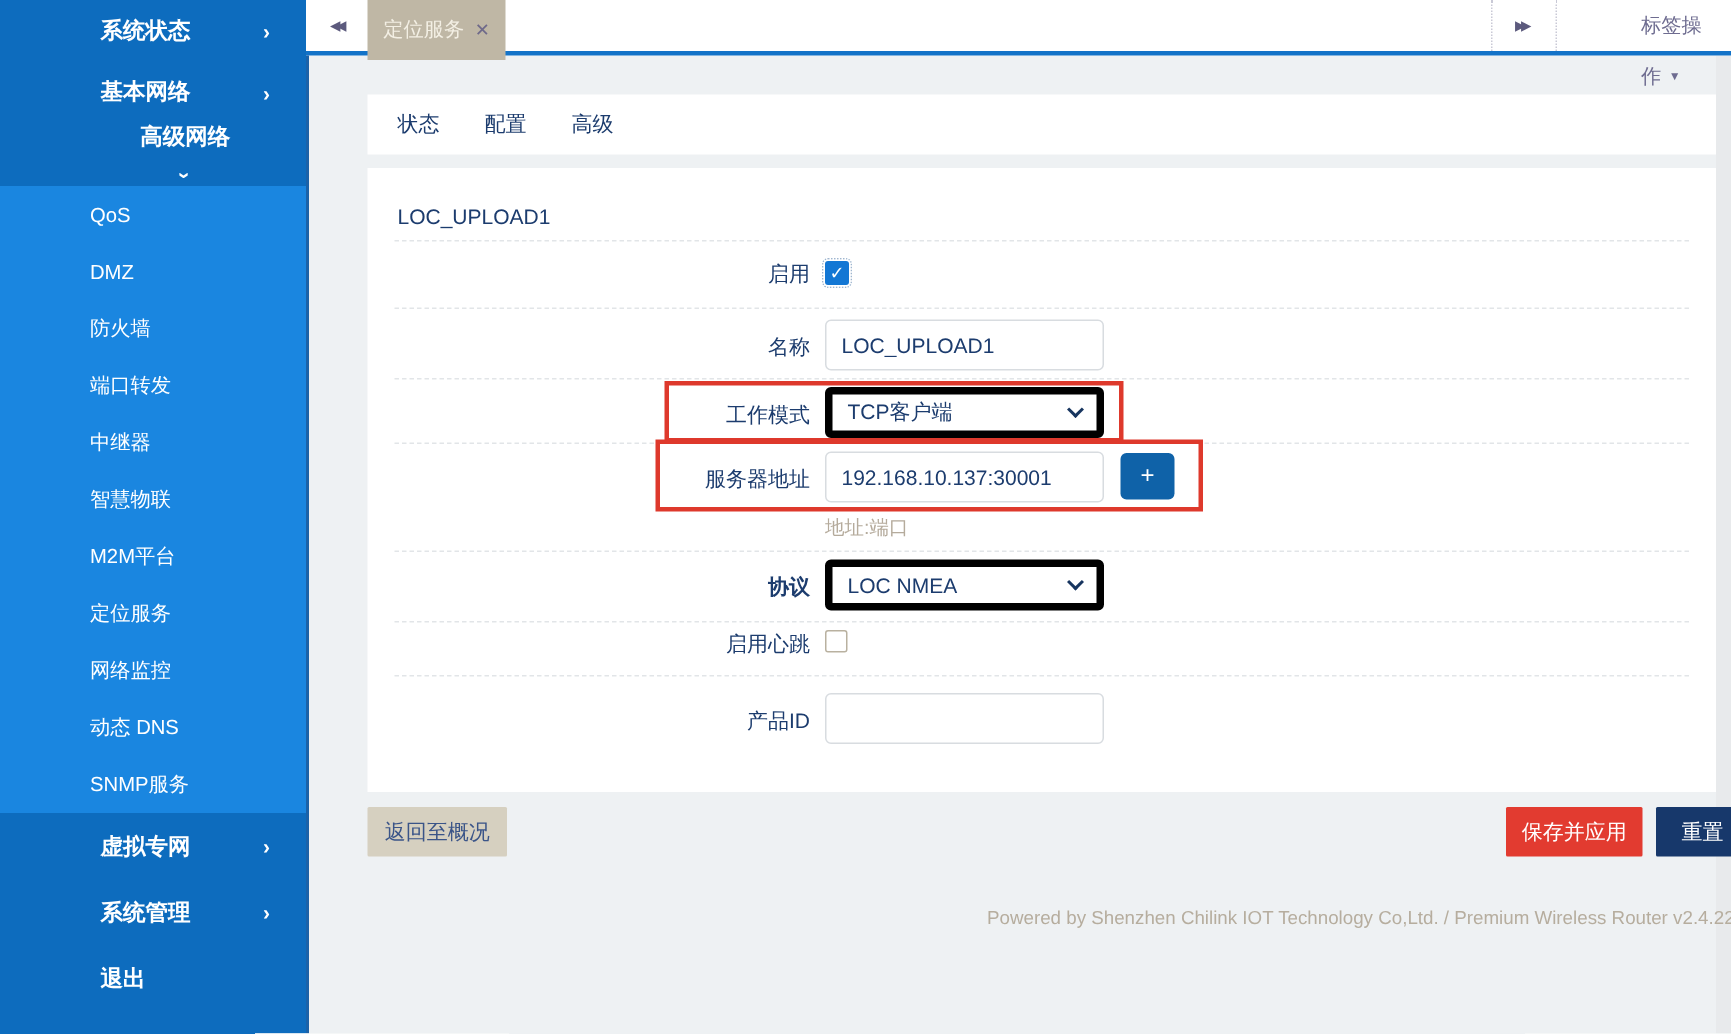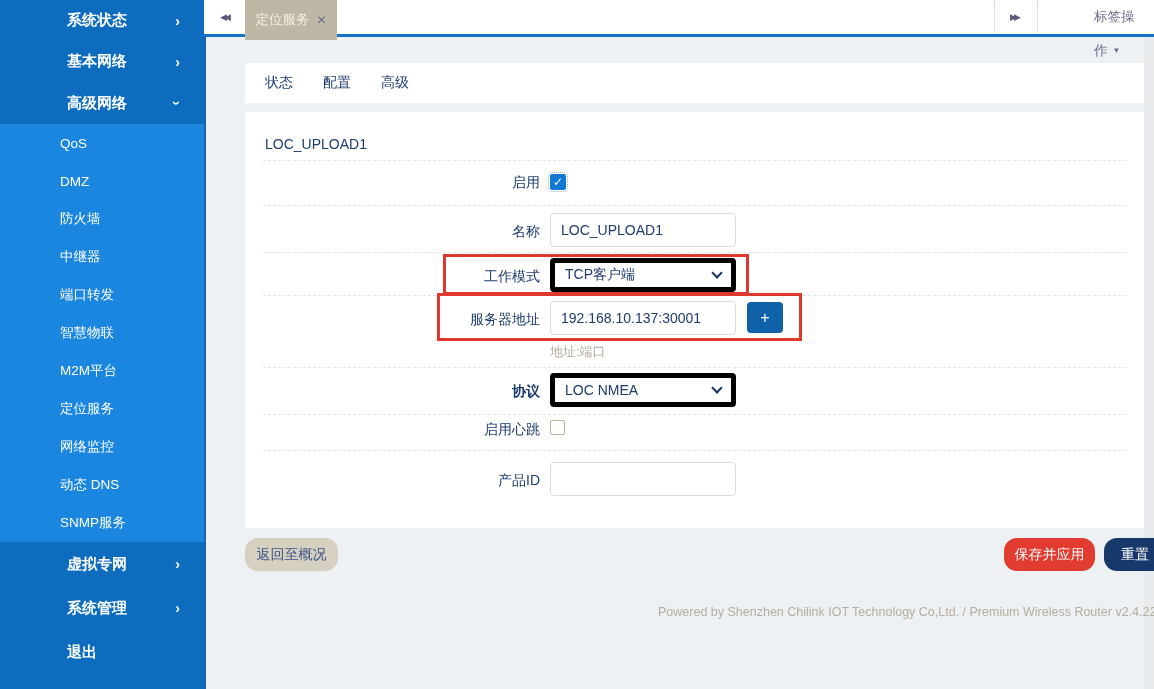--- a/index.html
+++ b/index.html
@@ -44,59 +44,59 @@
   .cbox { position:absolute; left:305px; width:16px; height:16px; border-radius:2px; cursor:pointer; }
   .cbox-on { background:#1377d4; color:#fff; font-size:12px; font-weight:bold; text-align:center; line-height:16px; outline:1px dotted #9fb6cf; outline-offset:1px; }
   .cbox-off { background:#fff; border:1px solid #b9b1a0; }
   .hint { position:absolute; left:305px; font-size:13px; color:#b5ab9c; }
   .plus-btn { position:absolute; left:502px; top:190px; width:36px; height:31px; background:#0f62a8; border-radius:4px; color:#fff; font-size:16px; text-align:center; line-height:31px; cursor:pointer; }
   .anno { position:absolute; border:3px solid #de392c; z-index:6; pointer-events:none; }
   .anno1 { left:198px; top:142px; width:306px; height:41px; }
   .anno2 { left:192px; top:181px; width:365px; height:48px; }
 
   
-  .btn { position:absolute; top:538px; height:33px; border:none; border-radius:13px; font-size:14px; font-family:inherit; cursor:pointer; }
+  .btn { position:absolute; top:538px; height:33px; border:none; border-radius:1px; font-size:14px; font-family:inherit; cursor:pointer; }
   .btn-back { left:245px; width:93px; background:#d6d0c0; color:#3a5488; }
   .btn-save { left:1004px; width:91px; background:#e23b30; color:#fff; }
   .btn-reset { left:1104px; width:62px; background:#17386b; color:#fff; }
   .footer-text { position:absolute; left:658px; top:605px; width:496px; overflow:hidden; white-space:nowrap; font-size:12.5px; color:#b6ad9e; }
 </style>
 </head>
 <body>
 
 <div id="app">
 
   <div class="sidebar">
     <div class="side-item side-top">
       <span>系统状态</span>
       <span class="chev">›</span>
     </div>
     <div class="side-item side-top">
       <span>基本网络</span>
       <span class="chev">›</span>
     </div>
-    <div class="side-item side-top" style="height:42px;">
+    <div class="side-item side-top" style="height:42px;flex-direction:column;">
       <span>高级网络</span>
       <span class="chev chev-down">›</span>
     </div>
     <div class="side-sub-wrap">
       <div class="side-item side-sub">
           <span>QoS</span>
         </div>
       <div class="side-item side-sub">
           <span>DMZ</span>
         </div>
       <div class="side-item side-sub">
           <span>防火墙</span>
         </div>
       <div class="side-item side-sub">
+          <span>端口转发</span>
+        </div>
+      <div class="side-item side-sub">
           <span>中继器</span>
-        </div>
-      <div class="side-item side-sub">
-          <span>端口转发</span>
         </div>
       <div class="side-item side-sub">
           <span>智慧物联</span>
         </div>
       <div class="side-item side-sub">
           <span>M2M平台</span>
         </div>
       <div class="side-item side-sub">
           <span>定位服务</span>
         </div>

